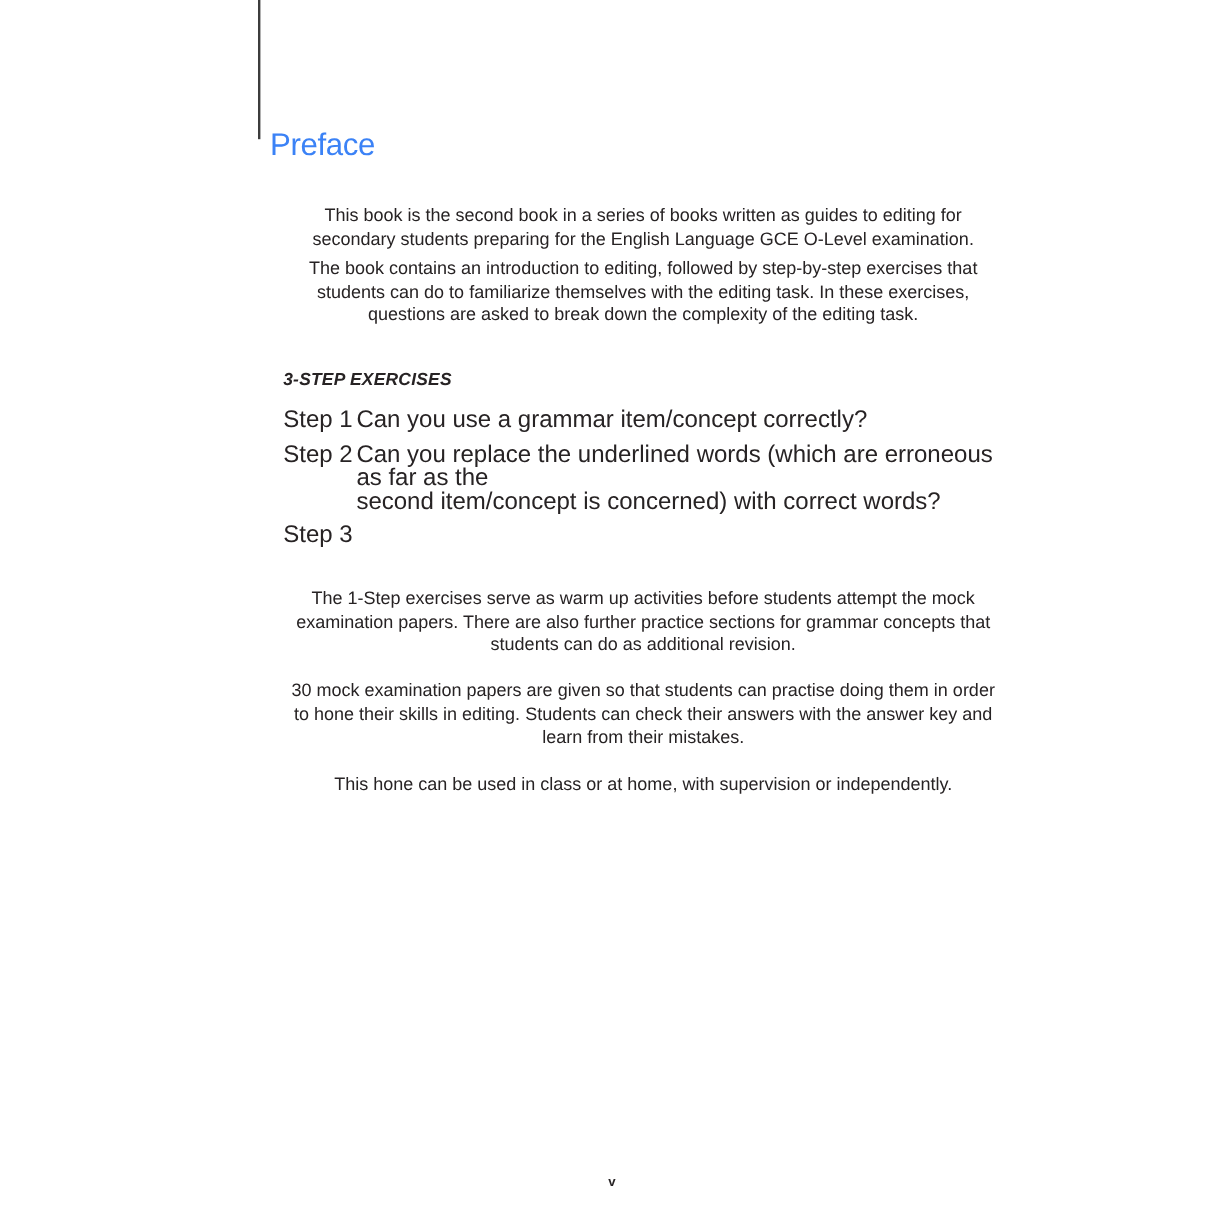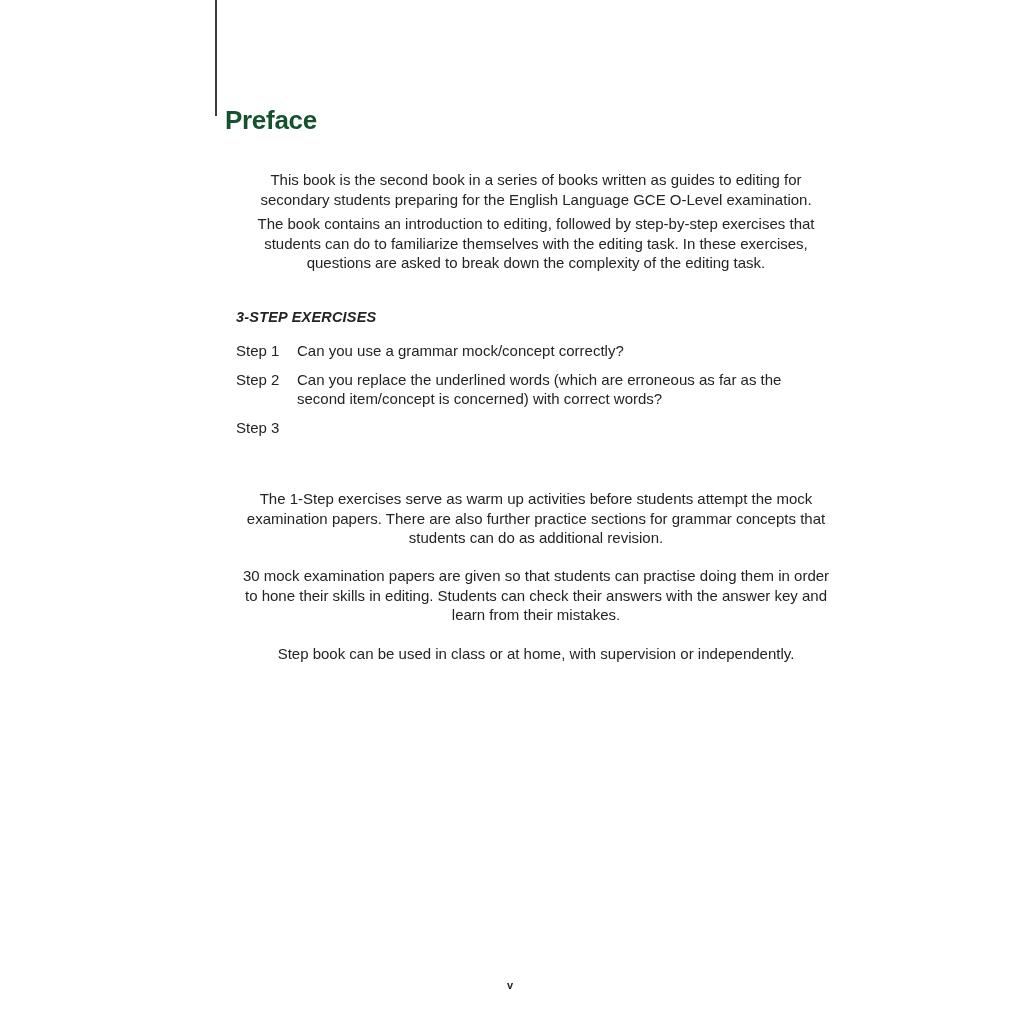--- a/index.html
+++ b/index.html
@@ -27,23 +27,23 @@
     width: 2px;
     height: 116px;
     background: #3c3c3c;
   }
   .title {
     position: absolute;
     left: 225px;
     top: 88px;
     font-size: 26px;
     line-height: 30px;
-    font-weight: 700;
+    font-weight: 400;
     letter-spacing: -0.3px;
-    color: #14532d;
+    color: #3b82f6;
   }
   .body-block {
     position: absolute;
     left: 236px;
     width: 600px;
     font-size: 15px;
     line-height: 19.5px;
     white-space: pre-line;
     color: #272324;
     text-align: center;
@@ -63,21 +63,21 @@
   }
   .steps {
     position: absolute;
     left: 236px;
     top: 341px;
     width: 610px;
   }
   .step-row {
     display: flex;
     margin-bottom: 9px;
-    font-size: 15px;
+    font-size: 20px;
     line-height: 19.5px;
   }
   .step-label {
     flex: 0 0 61px;
   }
   .step-text {
     flex: 1 1 auto;
     white-space: pre-line;
   }
   .p3 { top: 474px; }
@@ -108,37 +108,37 @@
 
   <p class="body-block p2">The book contains an introduction to editing, followed by step-by-step exercises that
 students can do to familiarize themselves with the editing task. In these exercises,
 questions are asked to break down the complexity of the editing task.</p>
 
   <h2 class="section-heading">3-STEP EXERCISES</h2>
 
   <div class="steps">
     <div class="step-row">
       <span class="step-label">Step 1</span>
-      <span class="step-text">Can you use a grammar mock/concept correctly?</span>
+      <span class="step-text">Can you use a grammar item/concept correctly?</span>
     </div>
     <div class="step-row">
       <span class="step-label">Step 2</span>
       <span class="step-text">Can you replace the underlined words (which are erroneous as far as the
 second item/concept is concerned) with correct words?</span>
     </div>
     <div class="step-row">
       <span class="step-label">Step 3</span>
     </div>
   </div>
 
   <p class="body-block p3">The 1-Step exercises serve as warm up activities before students attempt the mock
 examination papers. There are also further practice sections for grammar concepts that
 students can do as additional revision.</p>
 
   <p class="body-block p4">30 mock examination papers are given so that students can practise doing them in order
 to hone their skills in editing. Students can check their answers with the answer key and
 learn from their mistakes.</p>
 
-  <p class="body-block p5">Step book can be used in class or at home, with supervision or independently.</p>
+  <p class="body-block p5">This hone can be used in class or at home, with supervision or independently.</p>
 
   <div class="page-number">v</div>
 
 </div>
 
 </body></html>

